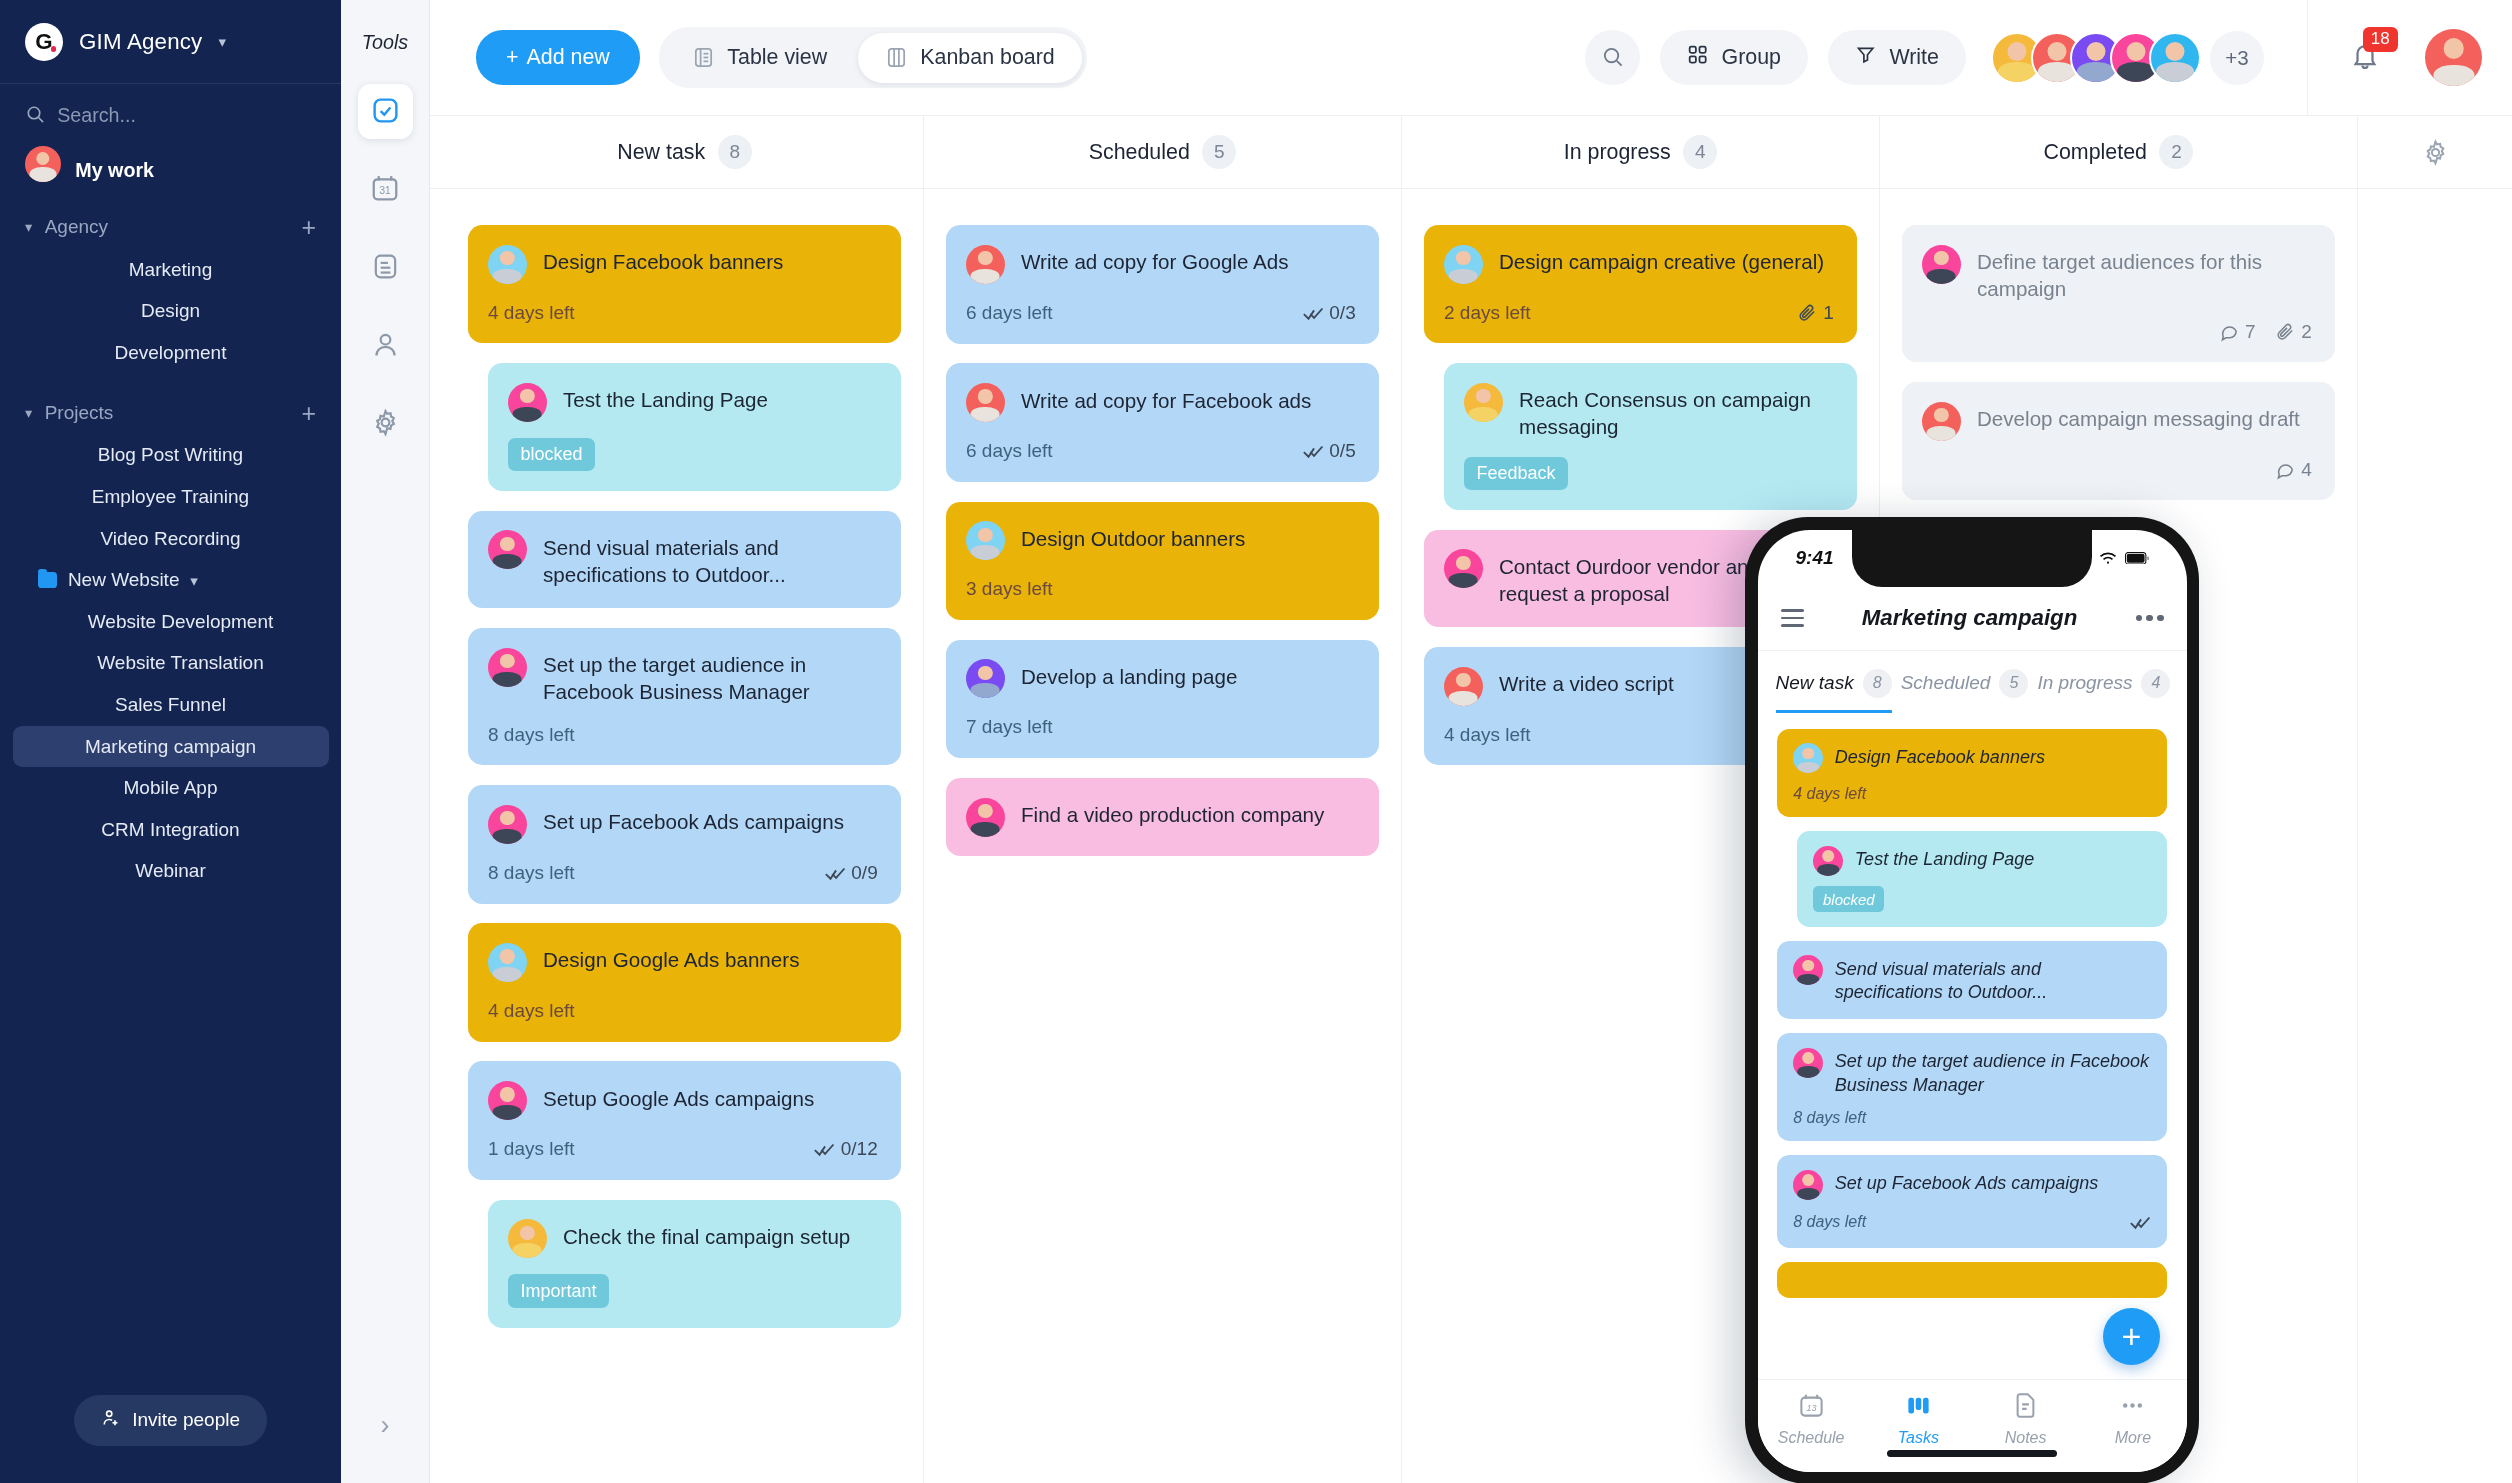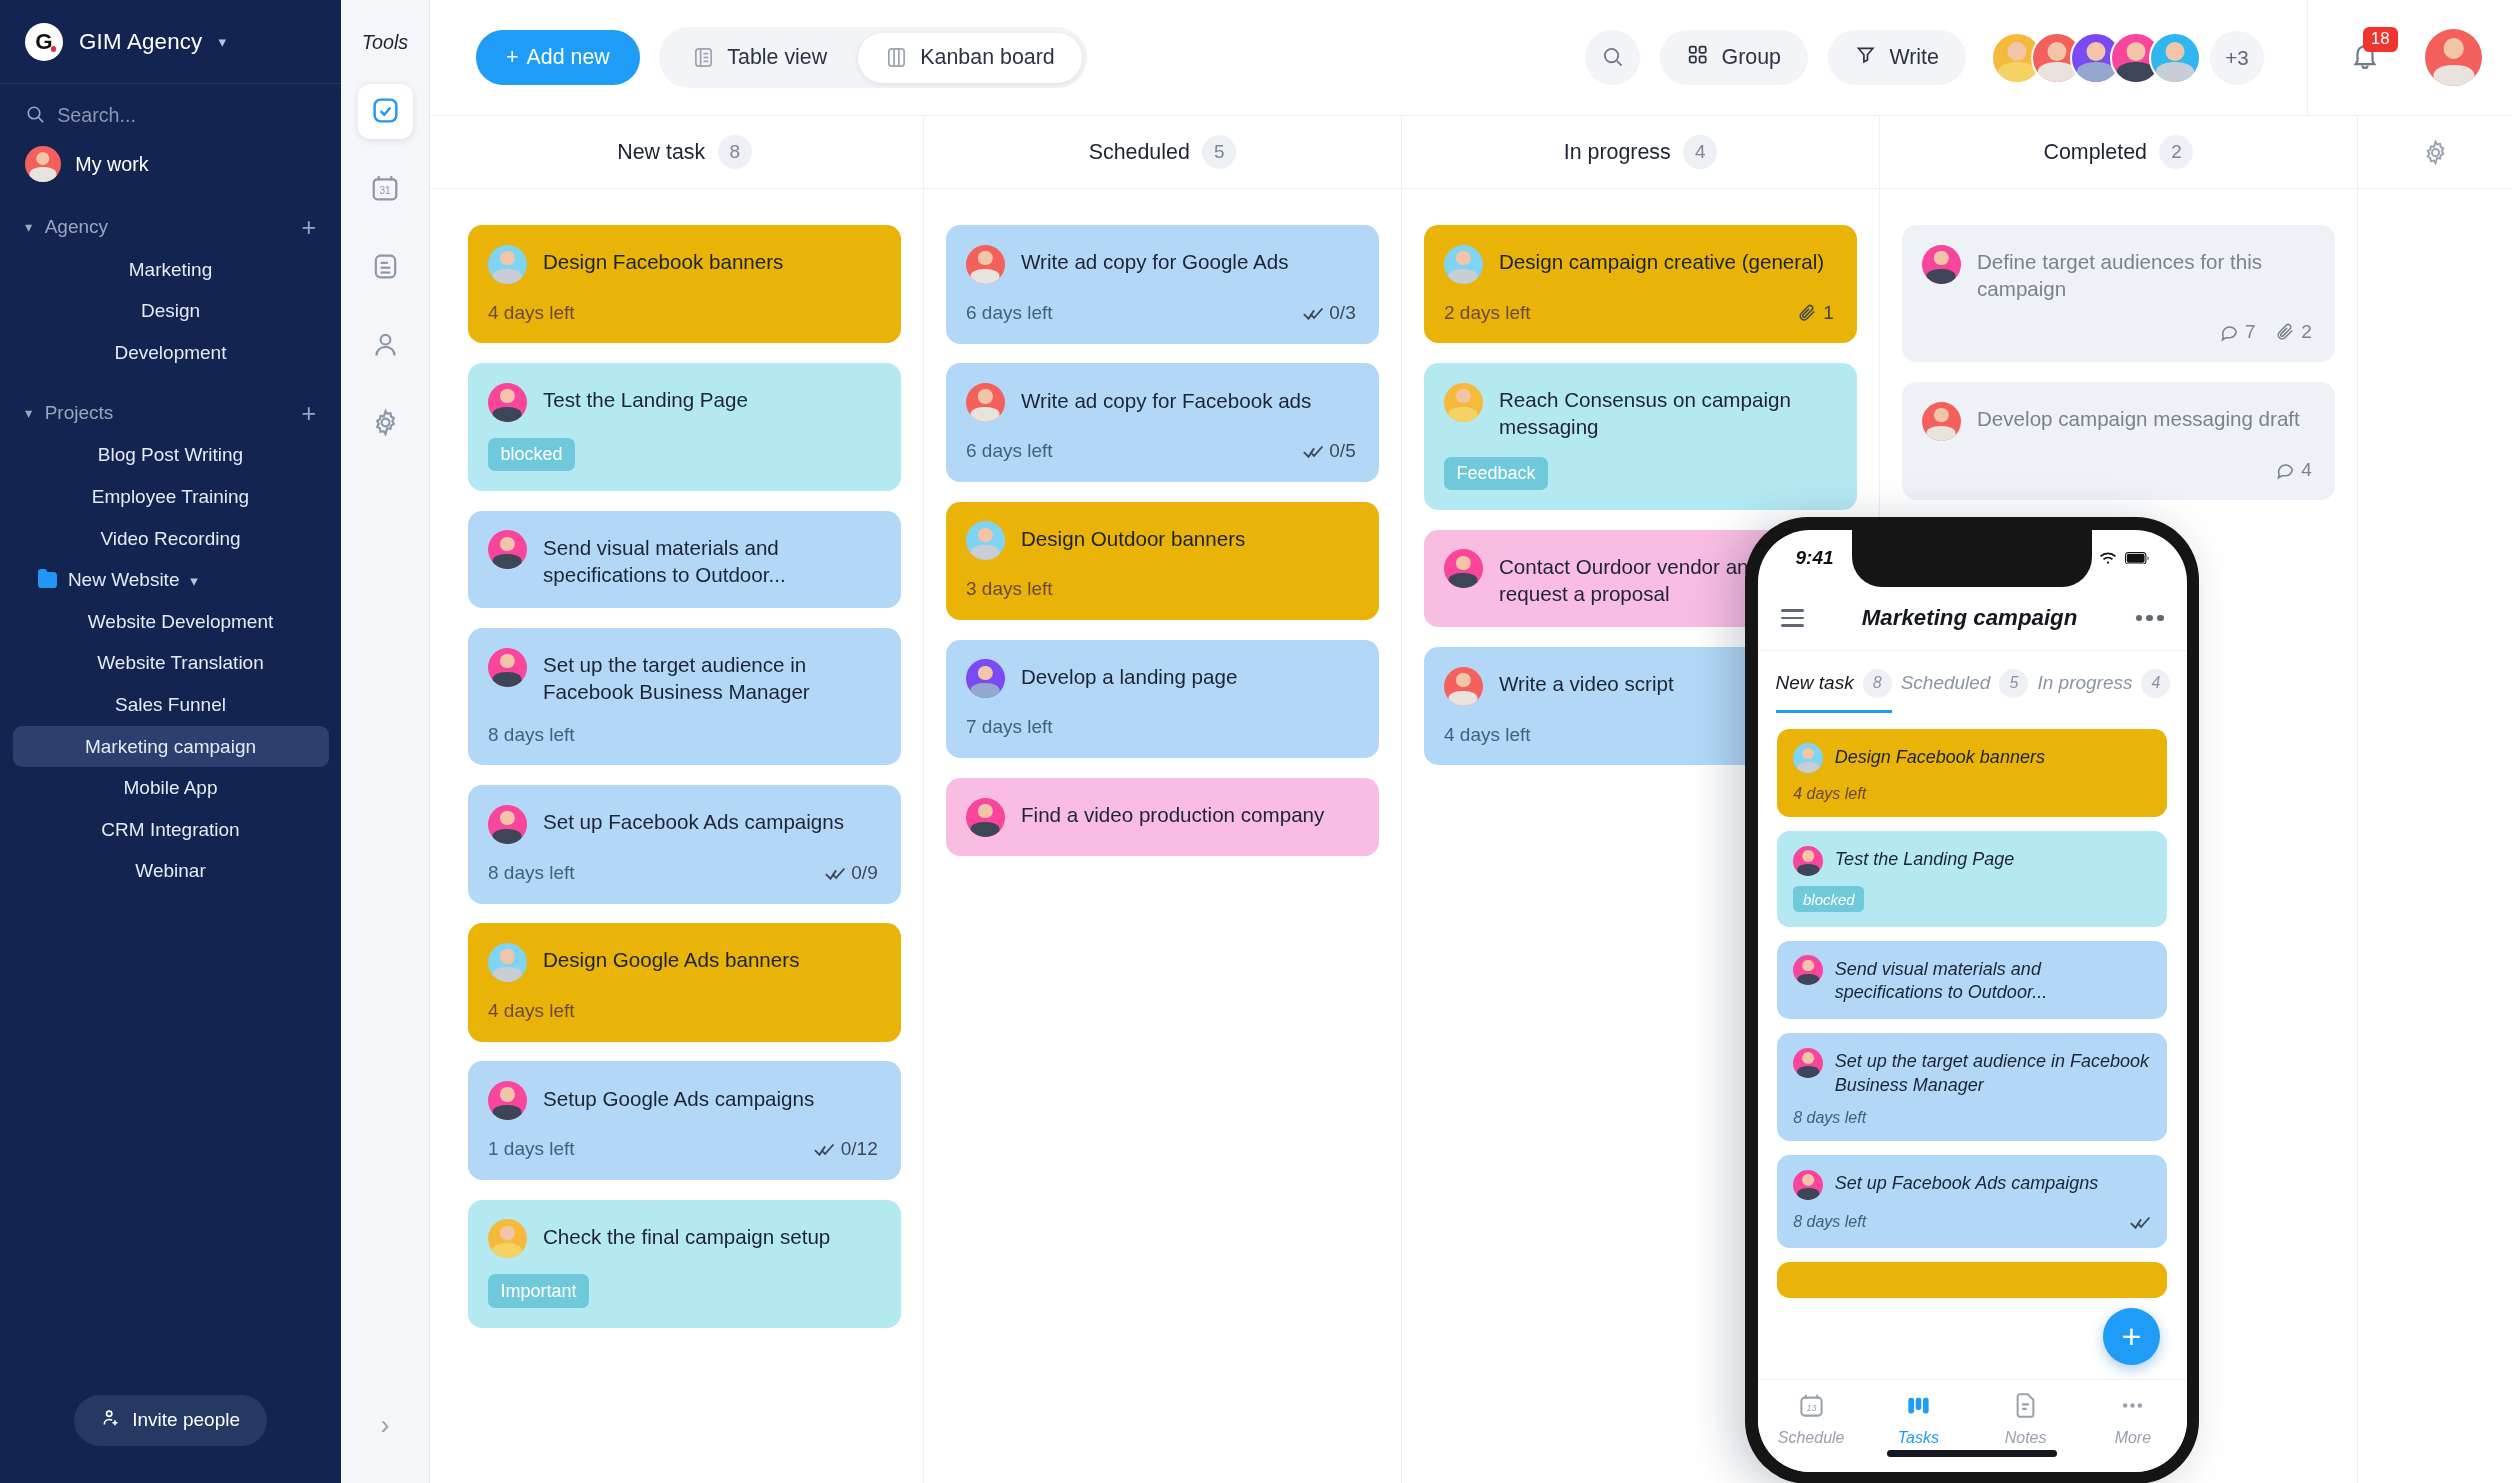--- a/index.html
+++ b/index.html
@@ -38,21 +38,21 @@
     padding: 19.7px 25px 9px 25px;
   }
   .sb-search .ico { color: #9aa7c2; }
   .sb-search input {
     background: transparent; border: none; outline: none;
     color: #cfd7e8; font-size: 19.7px; font-family: inherit; width: 223px;
   }
   .sb-search input::placeholder { color: #8b98b4; }
 
   .sb-mywork {
-    display: flex; align-items: center; gap: 14.3px; padding: 10.7px 25px 5.4px 25px;
+    display: flex; align-items: flex-end; gap: 14.3px; padding: 10.7px 25px 5.4px 25px; font-weight: bold;
   }
   .av { border-radius: 50%; flex: 0 0 auto; position: relative; overflow: hidden; }
   .av .head { position: absolute; left: 50%; transform: translateX(-50%);
               border-radius: 50%; background: #f2c5a8; }
   .av .body { position: absolute; left: 50%; transform: translateX(-50%);
               border-radius: 46% 46% 0 0; }
   .sb-mywork .label { color: #fff; font-size: 19.7px; }
 
   .sb-group-head {
     display: flex; align-items: center; padding: 27px 25px 9px 25px; gap: 12.5px;
@@ -182,21 +182,21 @@
   .card-foot .days { color: #4a5566; }
   .card-foot .meta { margin-left: auto; display: flex; align-items: center; gap: 19.7px;
                      color: #3d4858; }
   .card-foot .meta span { display: flex; align-items: center; gap: 5.4px; }
   .tag {
     display: inline-block; margin-top: 16px; padding: 6.3px 12.5px; border-radius: 7.1px;
     font-size: 18px; color: #fff;
   }
   .c-peach { background: #eab308; }
   .c-peach .days { color: #6b4a3c; }
-  .c-cyan  { background: #b4e9f2; }
+  .c-cyan  { background: #b4e9f2; margin-left: 20px; }
   .c-blue  { background: #b3d8f7; }
   .c-blue  .days { color: #3e617e; }
   .c-pink  { background: #f9bde2; }
   .c-grey  { background: #eef1f5; }
   .c-grey  .card-title { color: #79838f; }
   .c-grey  .days { color: #79838f; }
   .c-grey  .meta { color: #79838f; }
   .tag-cyan { background: #6fc9db; }
 
   

